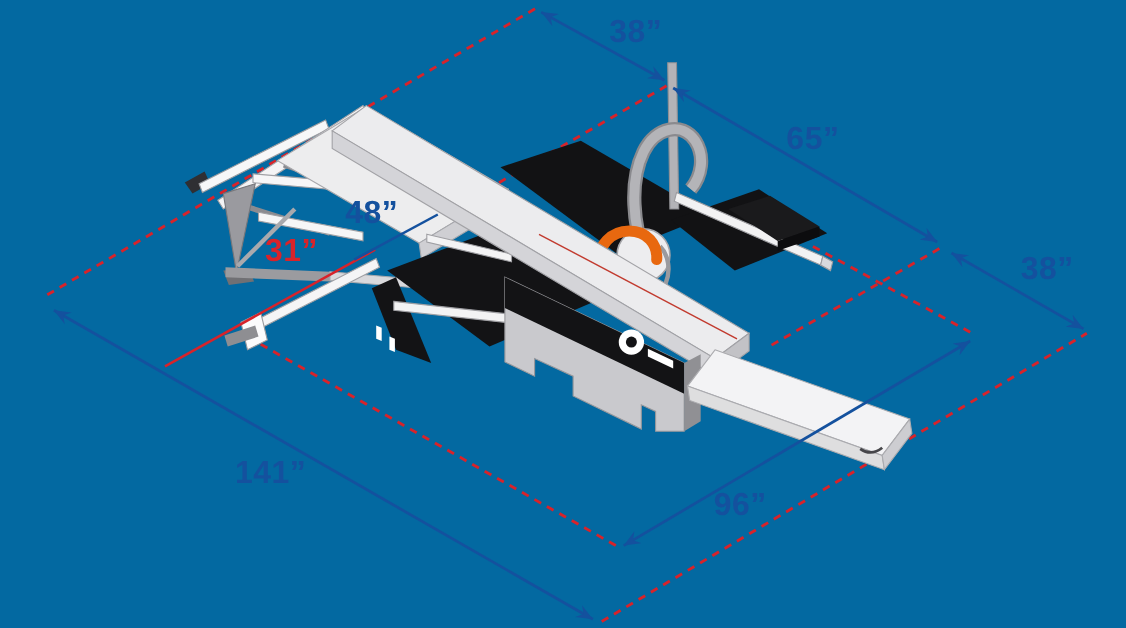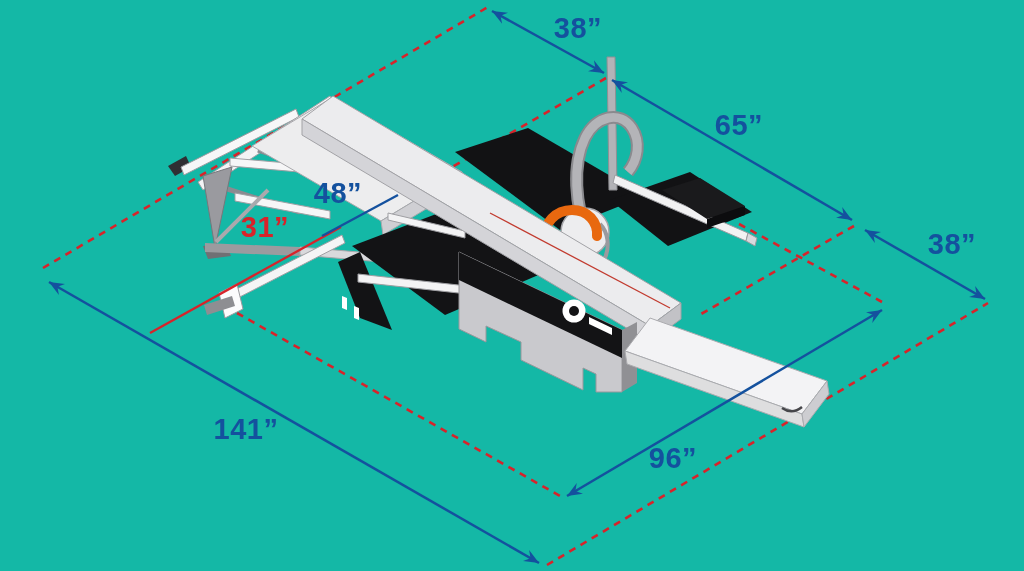--- a/index.html
+++ b/index.html
@@ -1,19 +1,19 @@
 <!DOCTYPE html>
 <html><head>
 <meta charset="utf-8">
 <style>
   html,body{margin:0;padding:0;background:#ffffff;}
   .stage{
     position:relative;
     width:1024px;height:571px;
-    background:#14b8a6;
+    background:#0369a1;
     overflow:hidden;
     font-family:"Liberation Sans", sans-serif;
   }
   svg{display:block;}
   text.dim{
     font-family:"Liberation Sans", sans-serif;
     font-weight:bold;
     font-size:29px;
     letter-spacing:0.5px;
   }

